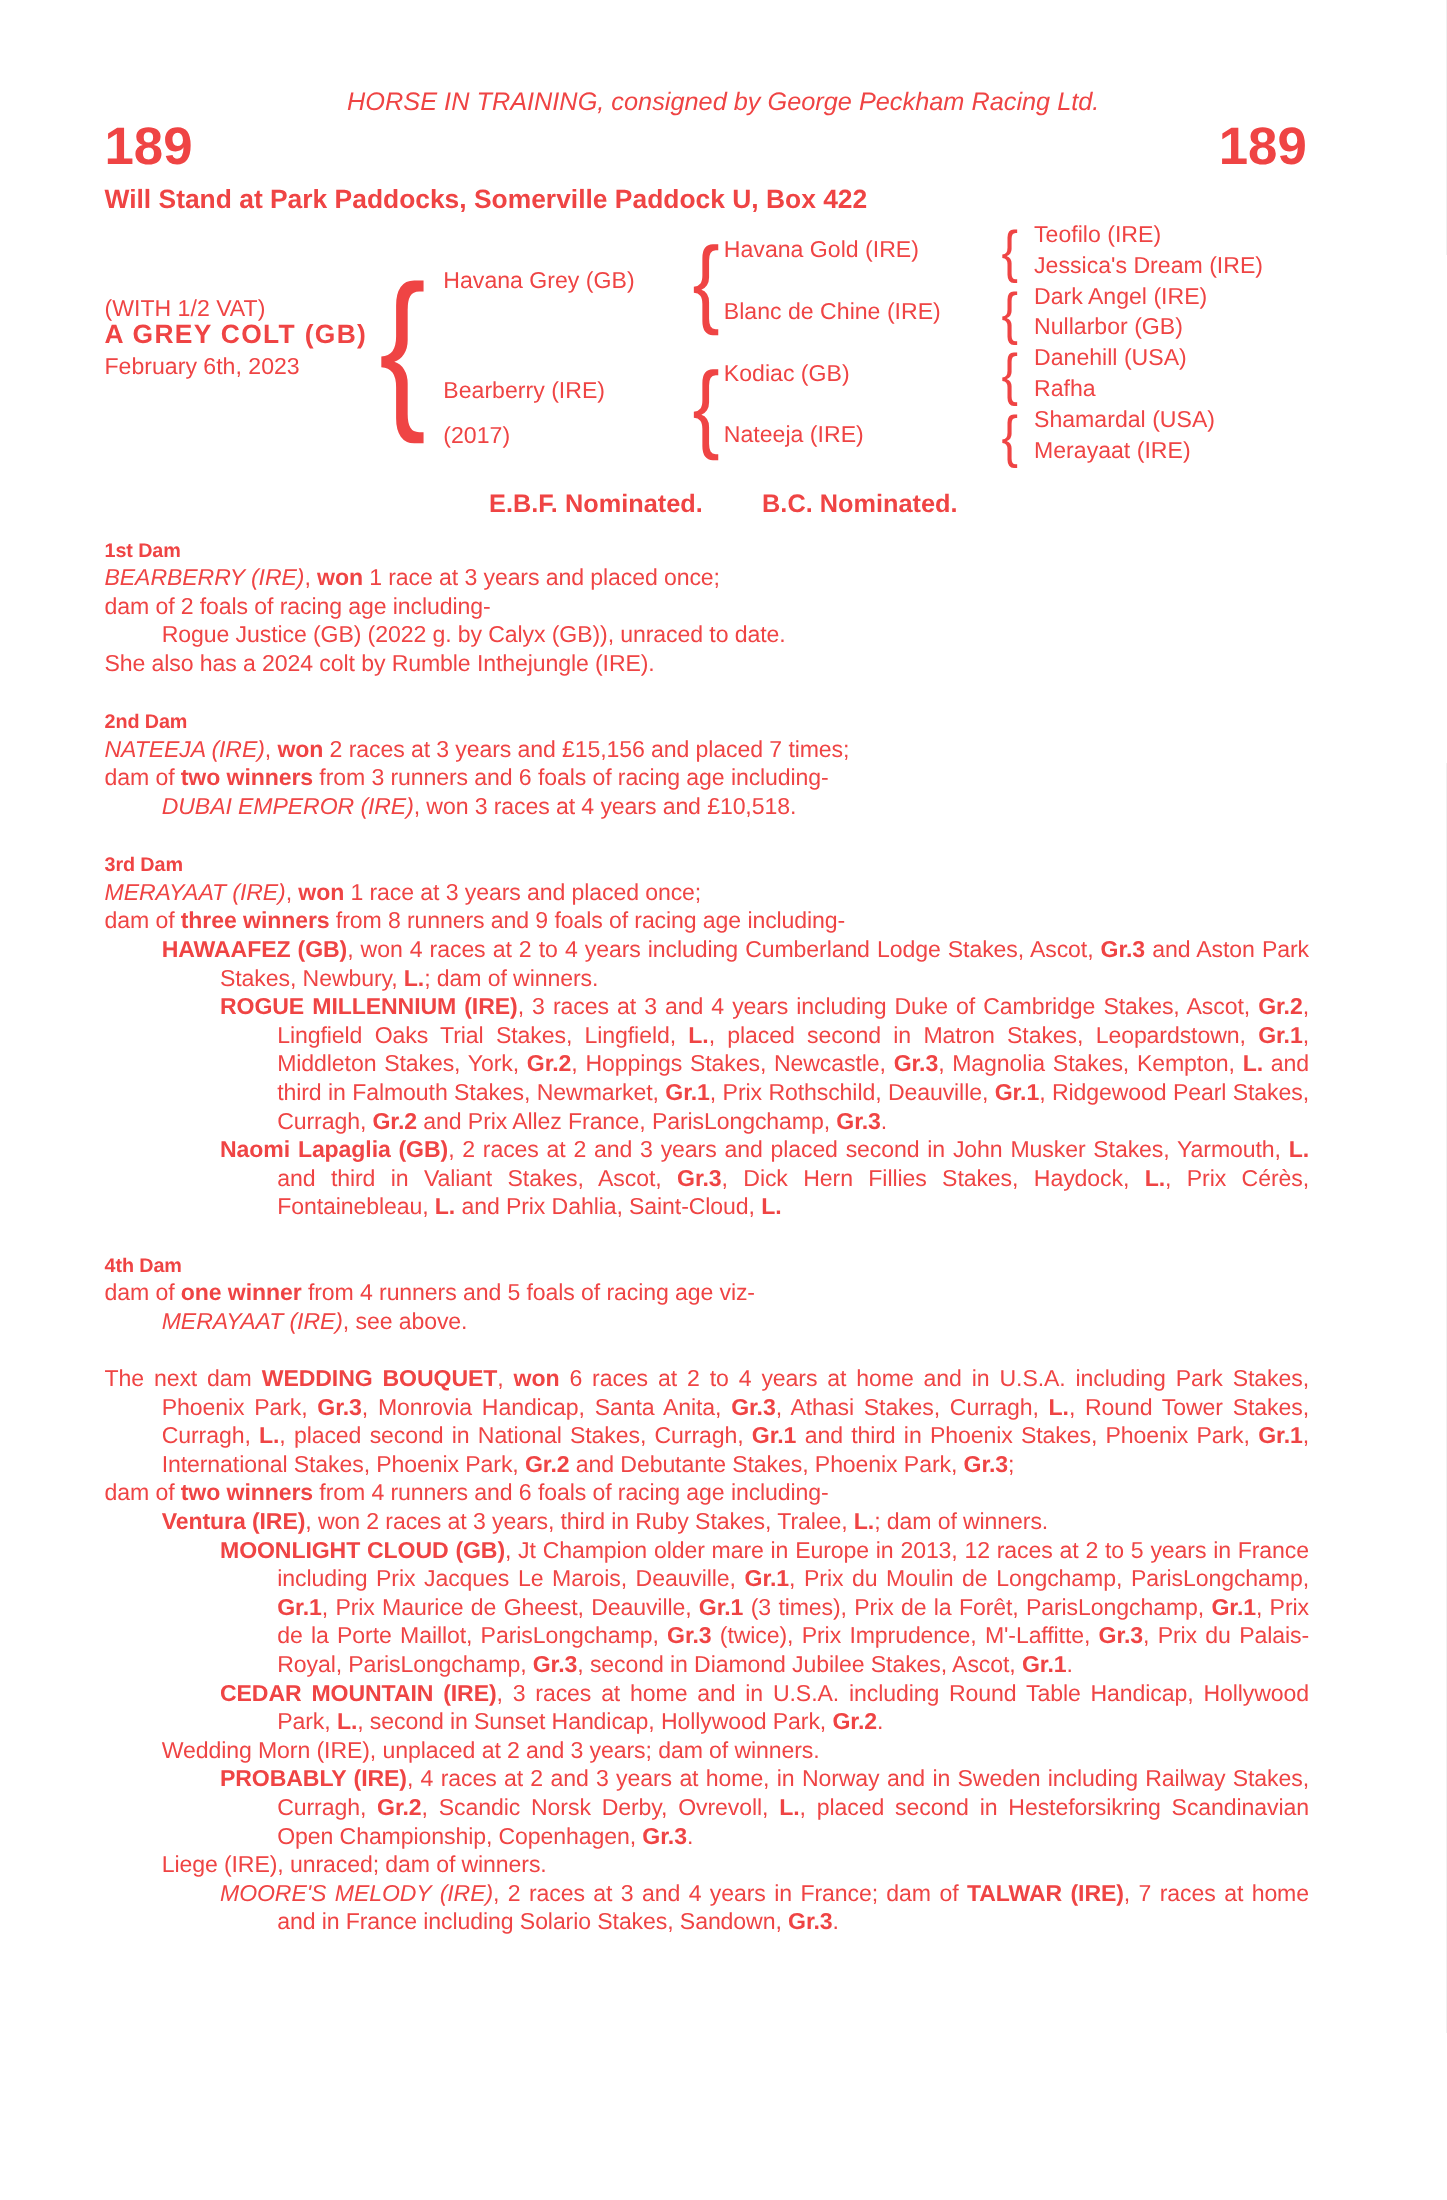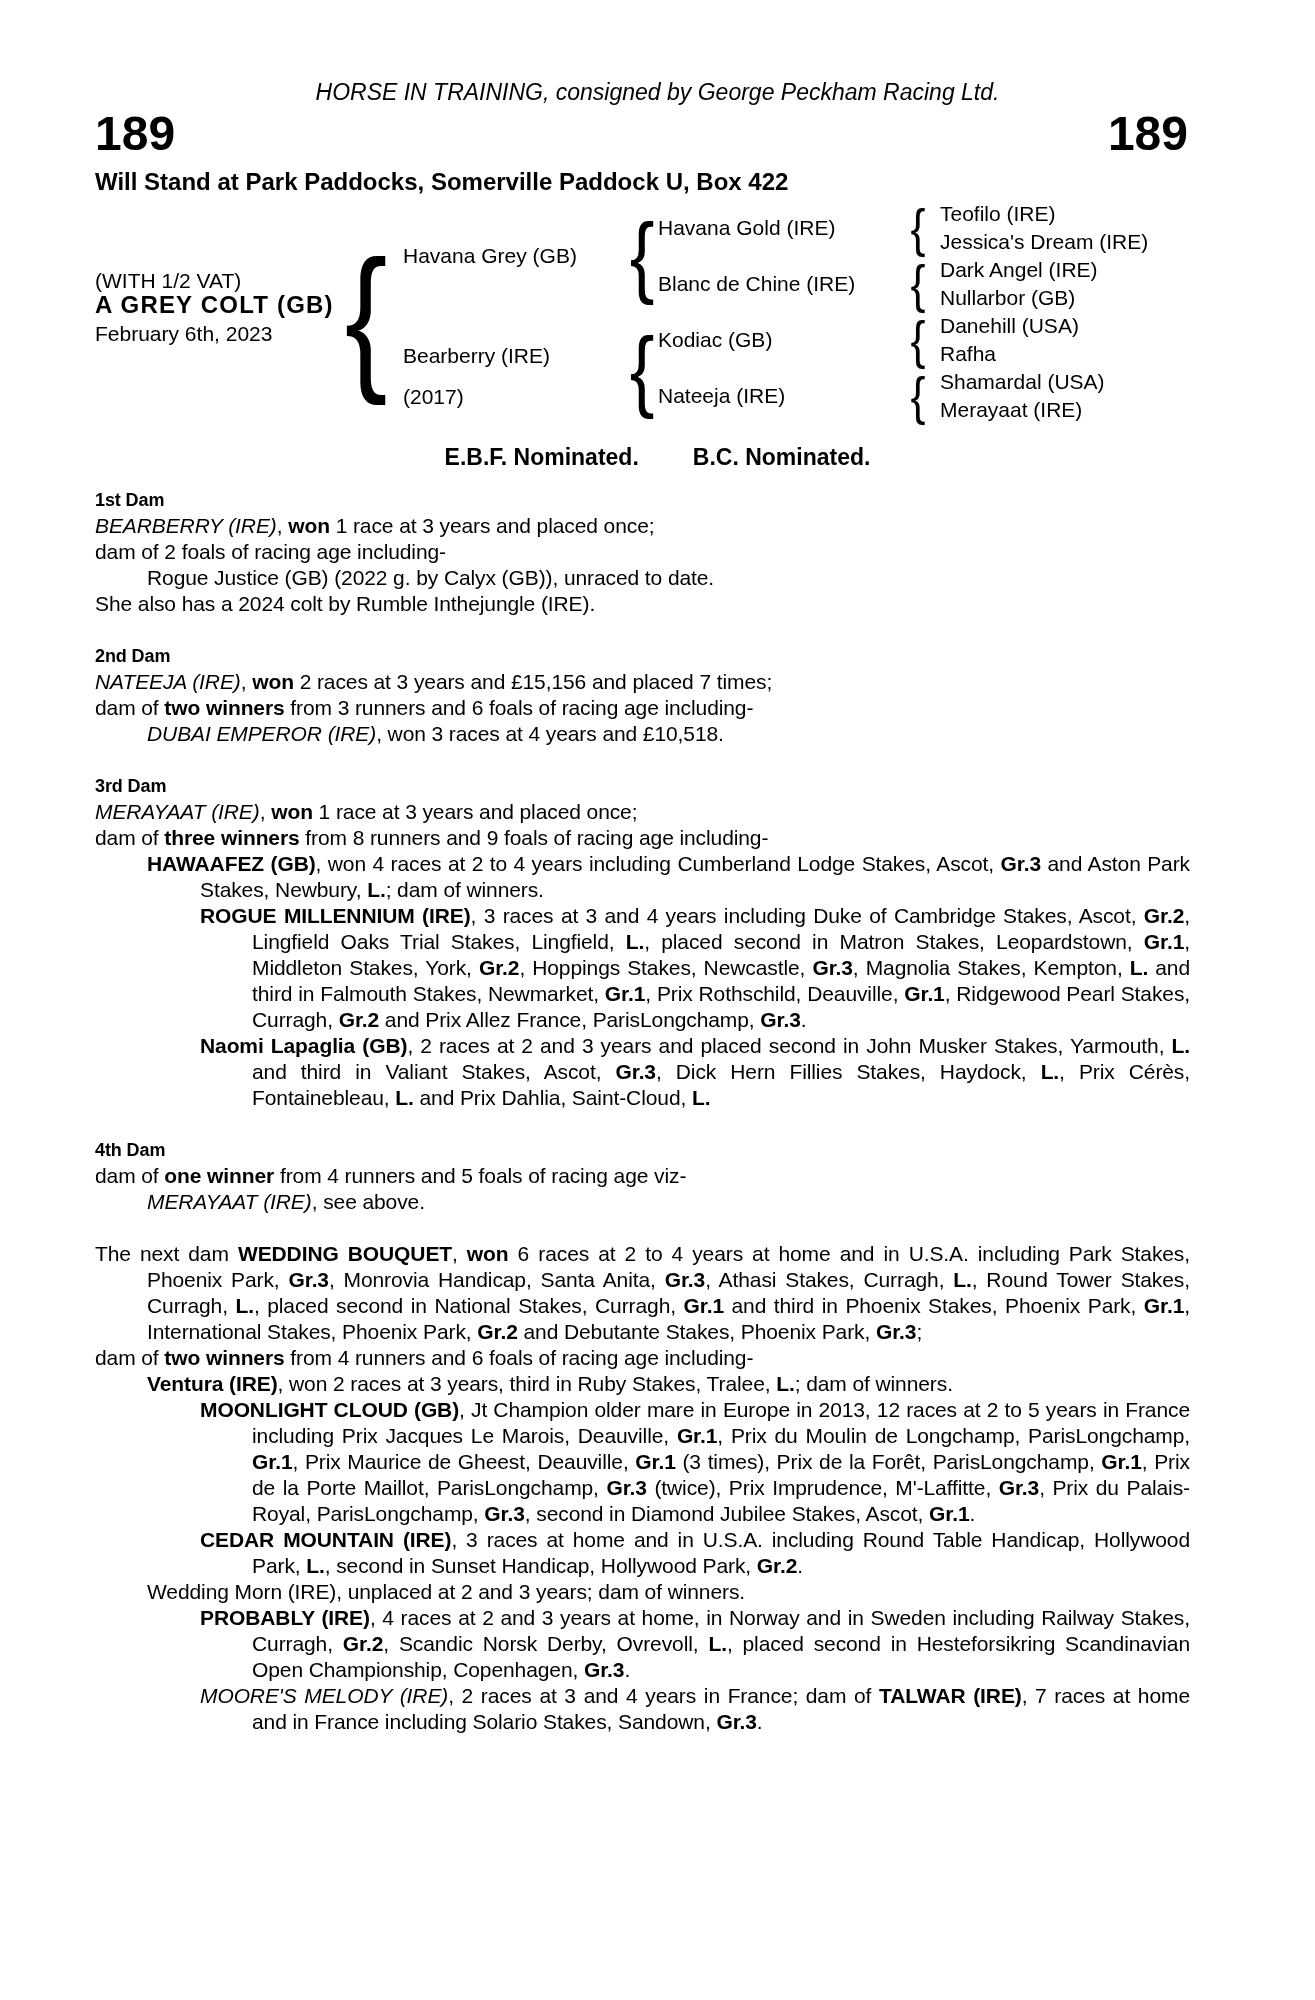--- a/index.html
+++ b/index.html
@@ -1,16 +1,16 @@
 <!DOCTYPE html>
 <html><head>
 <meta charset="utf-8">
 <style>
   html,body{margin:0;padding:0;background:#e8e8e8;}
-  .page{position:relative;width:1315px;height:2000px;background:#ffffff;color:#000000;
+  .page{position:relative;width:1315px;height:2000px;background:#ffffff;color:#ef4444;
         font-family:"Liberation Sans",sans-serif;overflow:hidden;margin:0 auto;}
   
   .consignor{padding-top:80px;text-align:center;font-style:italic;font-size:23px;line-height:24px;}
   .lot-row{display:flex;justify-content:space-between;align-items:flex-start;
            padding:0 127px 0 95px;margin-top:10px;font-weight:700;font-size:48px;line-height:40px;}
   .stand-line{margin:16px 0 0 95px;font-weight:700;font-size:24px;line-height:24px;}
   
   .pedigree{position:relative;height:246px;font-size:21px;line-height:24px;}
   .ped{position:absolute;white-space:nowrap;}
   .subject-vat{left:95px;top:75px;}
@@ -146,17 +146,18 @@
         <p class="para p1"><span class="ri">MERAYAAT (IRE)</span><span>, see above.</span></p>
       </section>
       <section class="dam-section">
         <p class="para p0h"><span>The next dam </span><span class="rb">WEDDING BOUQUET</span><span>, </span><span class="rb">won</span><span> 6 races at 2 to 4 years at home and in U.S.A. including Park Stakes, Phoenix Park, </span><span class="rb">Gr.3</span><span>, Monrovia Handicap, Santa Anita, </span><span class="rb">Gr.3</span><span>, Athasi Stakes, Curragh, </span><span class="rb">L.</span><span>, Round Tower Stakes, Curragh, </span><span class="rb">L.</span><span>, placed second in National Stakes, Curragh, </span><span class="rb">Gr.1</span><span> and third in Phoenix Stakes, Phoenix Park, </span><span class="rb">Gr.1</span><span>, International Stakes, Phoenix Park, </span><span class="rb">Gr.2</span><span> and Debutante Stakes, Phoenix Park, </span><span class="rb">Gr.3</span><span>;</span></p>
         <p class="para p0"><span>dam of </span><span class="rb">two winners</span><span> from 4 runners and 6 foals of racing age including-</span></p>
         <p class="para p1"><span class="rb">Ventura (IRE)</span><span>, won 2 races at 3 years, third in Ruby Stakes, Tralee, </span><span class="rb">L.</span><span>; dam of winners.</span></p>
         <p class="para p2h"><span class="rb">MOONLIGHT CLOUD (GB)</span><span>, Jt Champion older mare in Europe in 2013, 12 races at 2 to 5 years in France including Prix Jacques Le Marois, Deauville, </span><span class="rb">Gr.1</span><span>, Prix du Moulin de Longchamp, ParisLongchamp, </span><span class="rb">Gr.1</span><span>, Prix Maurice de Gheest, Deauville, </span><span class="rb">Gr.1</span><span> (3 times), Prix de la Forêt, ParisLongchamp, </span><span class="rb">Gr.1</span><span>, Prix de la Porte Maillot, ParisLongchamp, </span><span class="rb">Gr.3</span><span> (twice), Prix Imprudence, M'-Laffitte, </span><span class="rb">Gr.3</span><span>, Prix du Palais-Royal, ParisLongchamp, </span><span class="rb">Gr.3</span><span>, second in Diamond Jubilee Stakes, Ascot, </span><span class="rb">Gr.1</span><span>.</span></p>
         <p class="para p2h"><span class="rb">CEDAR MOUNTAIN (IRE)</span><span>, 3 races at home and in U.S.A. including Round Table Handicap, Hollywood Park, </span><span class="rb">L.</span><span>, second in Sunset Handicap, Hollywood Park, </span><span class="rb">Gr.2</span><span>.</span></p>
         <p class="para p1"><span>Wedding Morn (IRE), unplaced at 2 and 3 years; dam of winners.</span></p>
         <p class="para p2h"><span class="rb">PROBABLY (IRE)</span><span>, 4 races at 2 and 3 years at home, in Norway and in Sweden including Railway Stakes, Curragh, </span><span class="rb">Gr.2</span><span>, Scandic Norsk Derby, Ovrevoll, </span><span class="rb">L.</span><span>, placed second in Hesteforsikring Scandinavian Open Championship, Copenhagen, </span><span class="rb">Gr.3</span><span>.</span></p>
+        <p class="para p1"><span>Liege (IRE), unraced; dam of winners.</span></p>
         <p class="para p2h"><span class="ri">MOORE'S MELODY (IRE)</span><span>, 2 races at 3 and 4 years in France; dam of </span><span class="rb">TALWAR (IRE)</span><span>, 7 races at home and in France including Solario Stakes, Sandown, </span><span class="rb">Gr.3</span><span>.</span></p>
       </section>
     </div>
 
 </div>
 
 </body></html>

